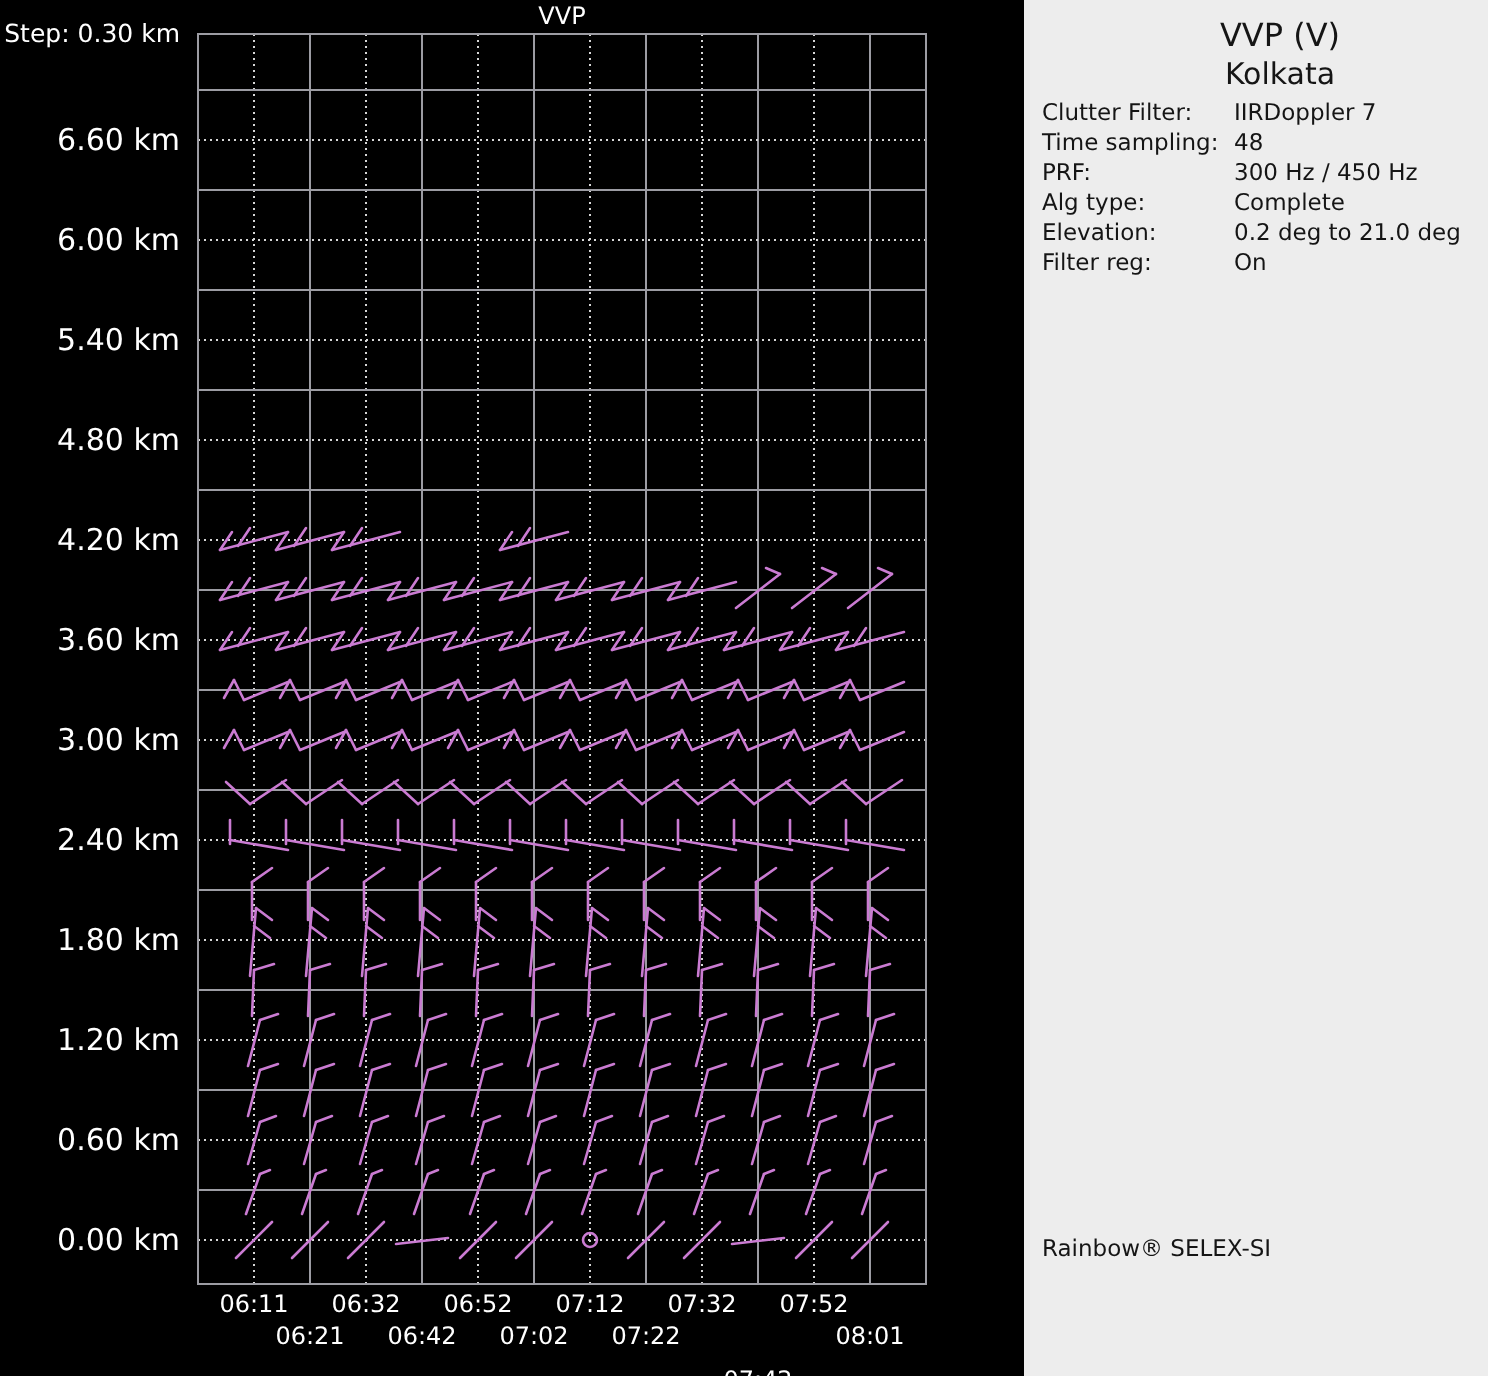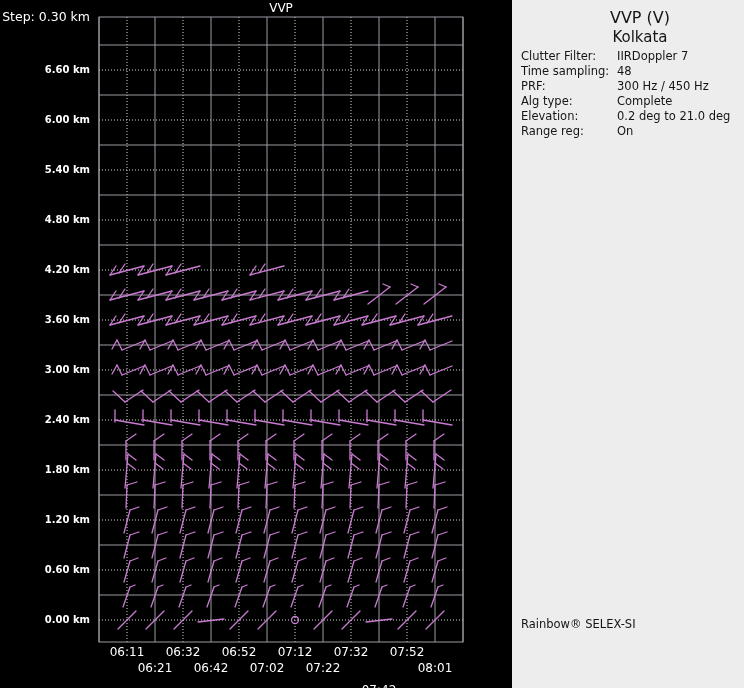--- a/index.html
+++ b/index.html
@@ -9,21 +9,21 @@
     -webkit-font-smoothing:antialiased;
   }
   .screen{position:absolute;inset:0;background:#1d4ed8;}
 
   
   .plot-region{position:absolute;left:0;top:0;width:512px;height:688px;background:#000;color:#fff;}
   .plot-title{position:absolute;left:99px;top:1px;width:364px;text-align:center;
     font-size:12px;line-height:14px;color:#fff;}
   .step-label{position:absolute;top:9px;right:422px;font-size:12.5px;line-height:16px;
     color:#fff;white-space:nowrap;}
-  .ylabel{position:absolute;right:422px;font-size:10px;line-height:16px;color:#fff;white-space:nowrap;font-weight:bold;}
+  .ylabel{position:absolute;right:422px;font-size:15px;line-height:16px;color:#fff;white-space:nowrap;}
   .xlabel{position:absolute;width:56px;text-align:center;font-size:12px;line-height:15px;color:#fff;white-space:nowrap;}
   #chart-svg{position:absolute;left:0;top:0;}
 
   
   .panel{position:absolute;left:512px;top:0;width:256px;height:688px;
     background:#ededed;color:#151515;padding-top:8px;box-sizing:border-box;}
   .panel-title{text-align:center;font-size:16px;line-height:20px;}
   .panel-datetime{text-align:center;font-size:16px;line-height:19px;}
   .panel-site{text-align:center;font-size:15px;line-height:18px;}
   .fields{margin-top:3px;padding-left:9px;padding-right:4px;}
@@ -521,20 +521,20 @@
         </div>
         <div class="field-row">
           <span class="field-label">Alg type:</span>
           <span class="field-value">Complete</span>
         </div>
         <div class="field-row">
           <span class="field-label">Elevation:</span>
           <span class="field-value">0.2 deg to 21.0 deg</span>
         </div>
         <div class="field-row">
-          <span class="field-label">Range reg:</span>
+          <span class="field-label">Filter reg:</span>
           <span class="field-value">On</span>
         </div>
       </div>
     <div class="panel-footer">Rainbow® SELEX-SI</div>
   </aside>
 
 </main>
 
 </body></html>

